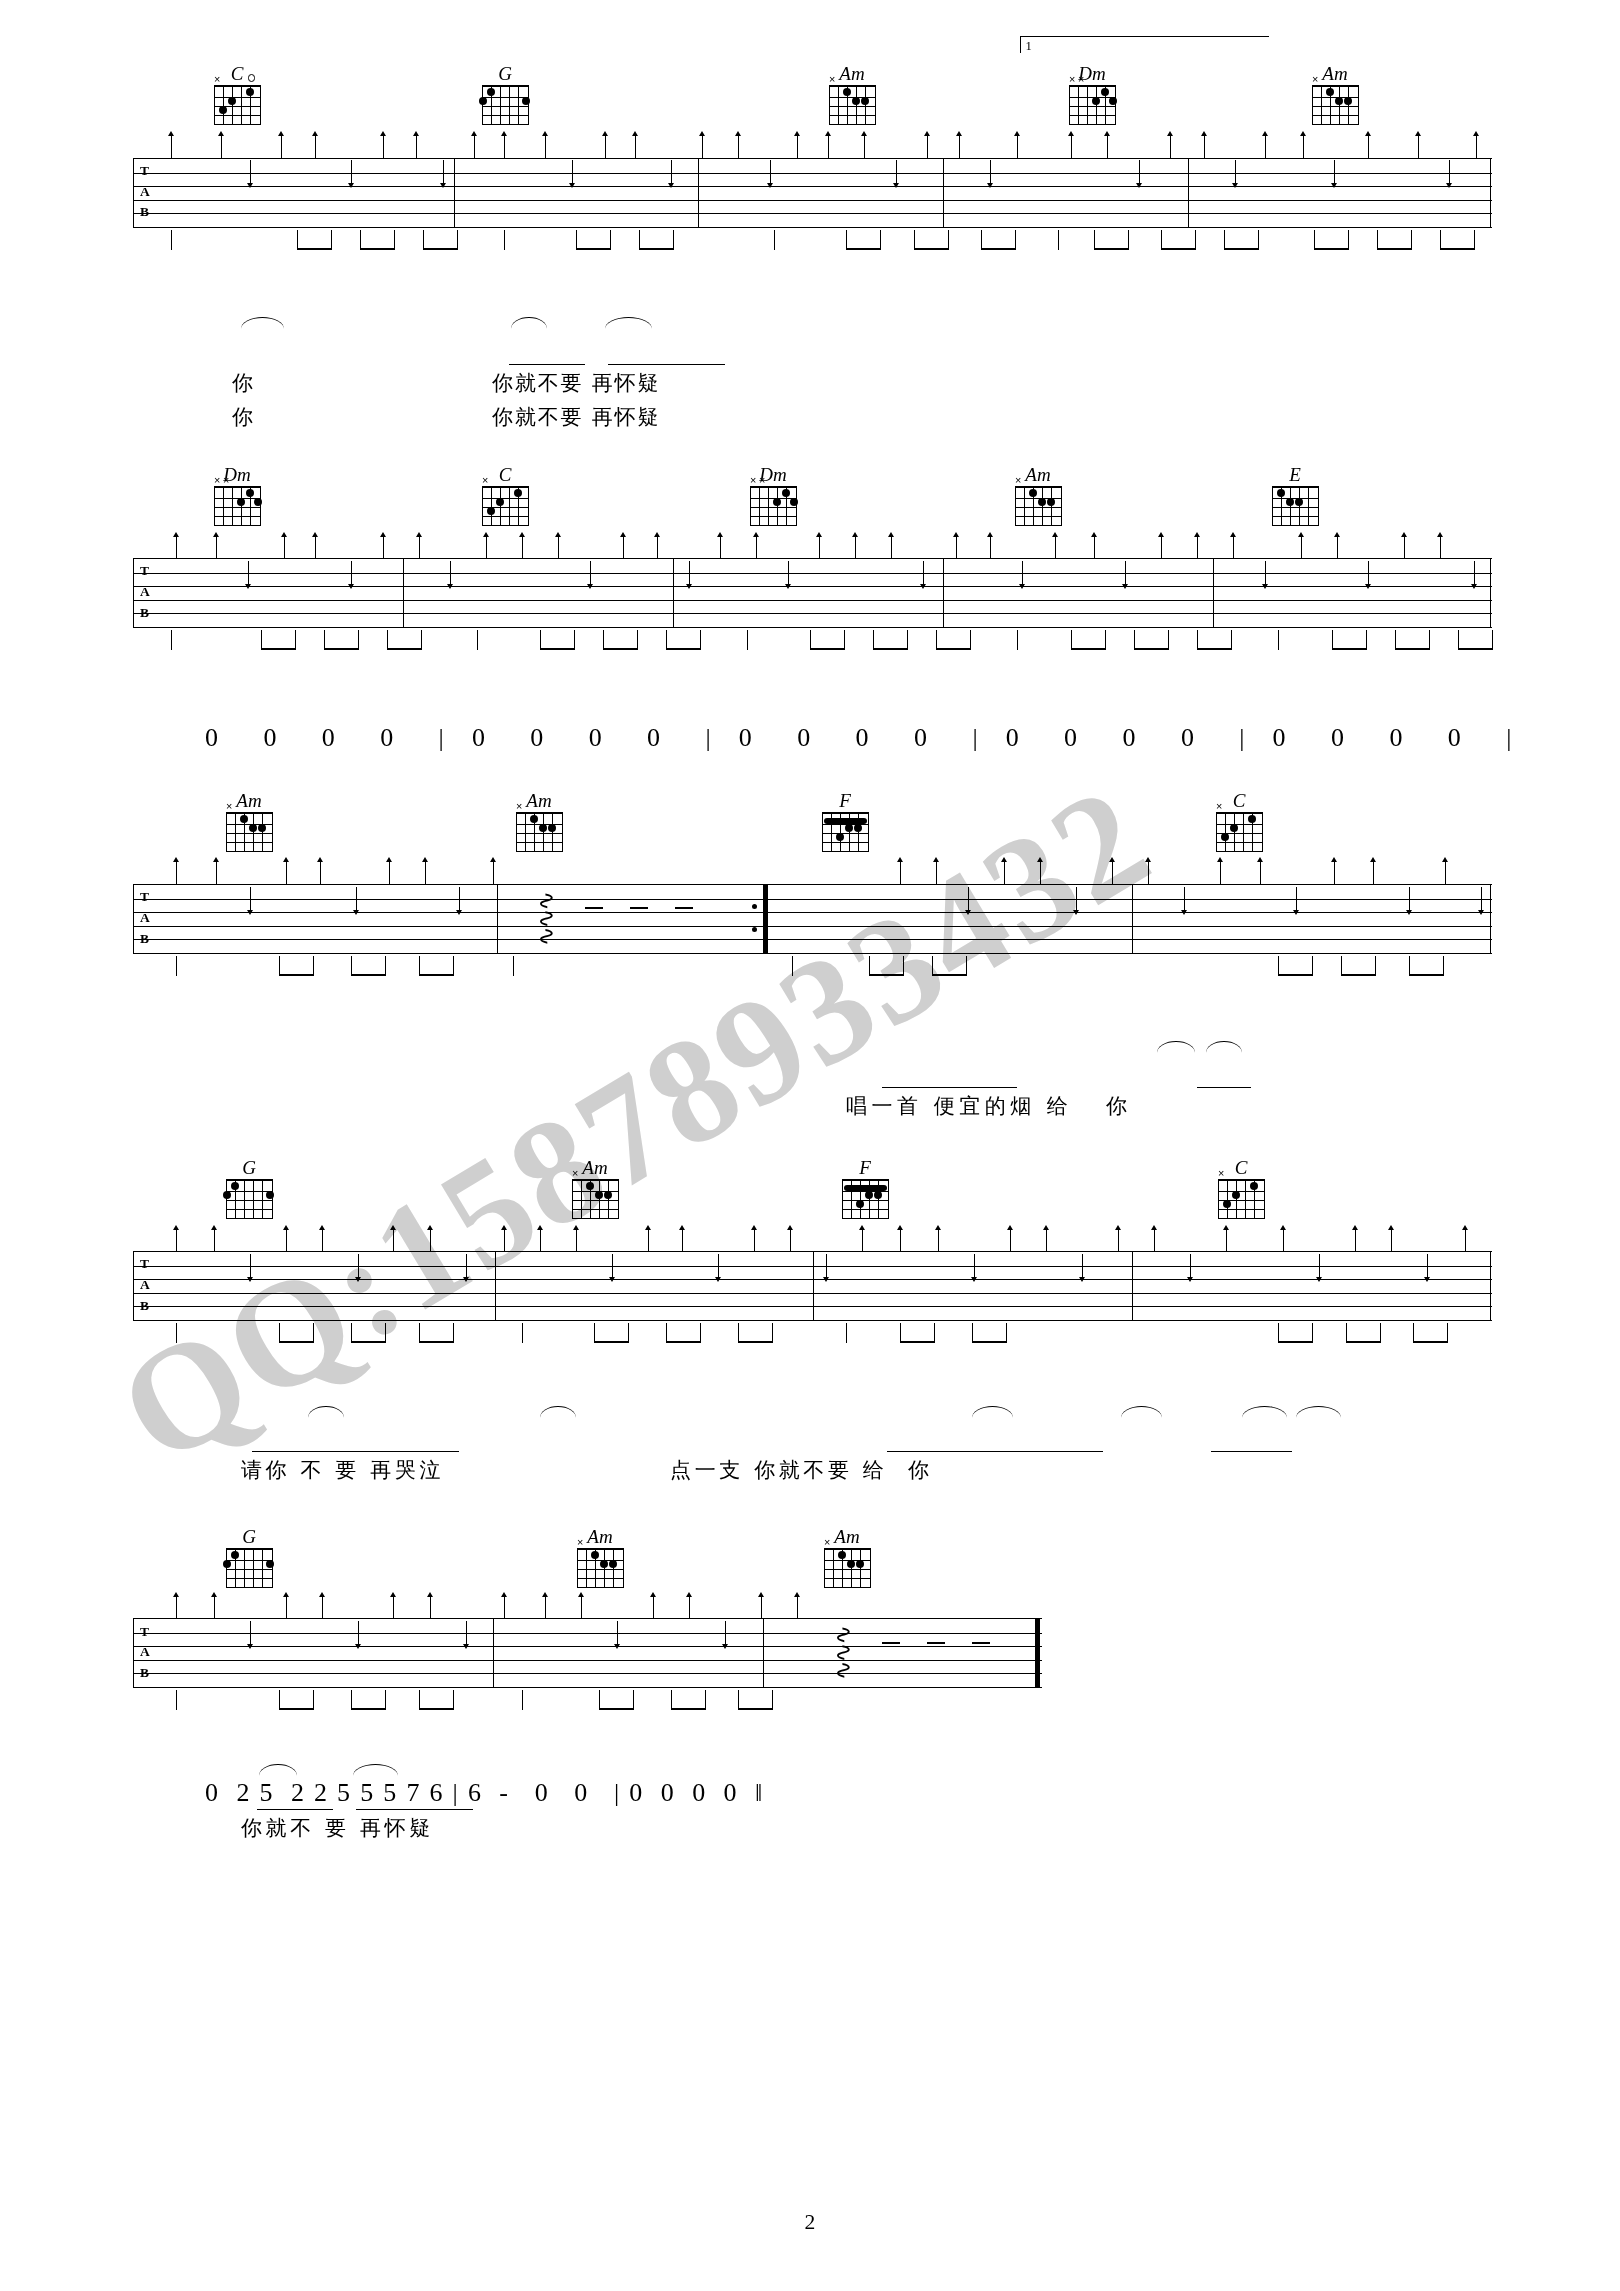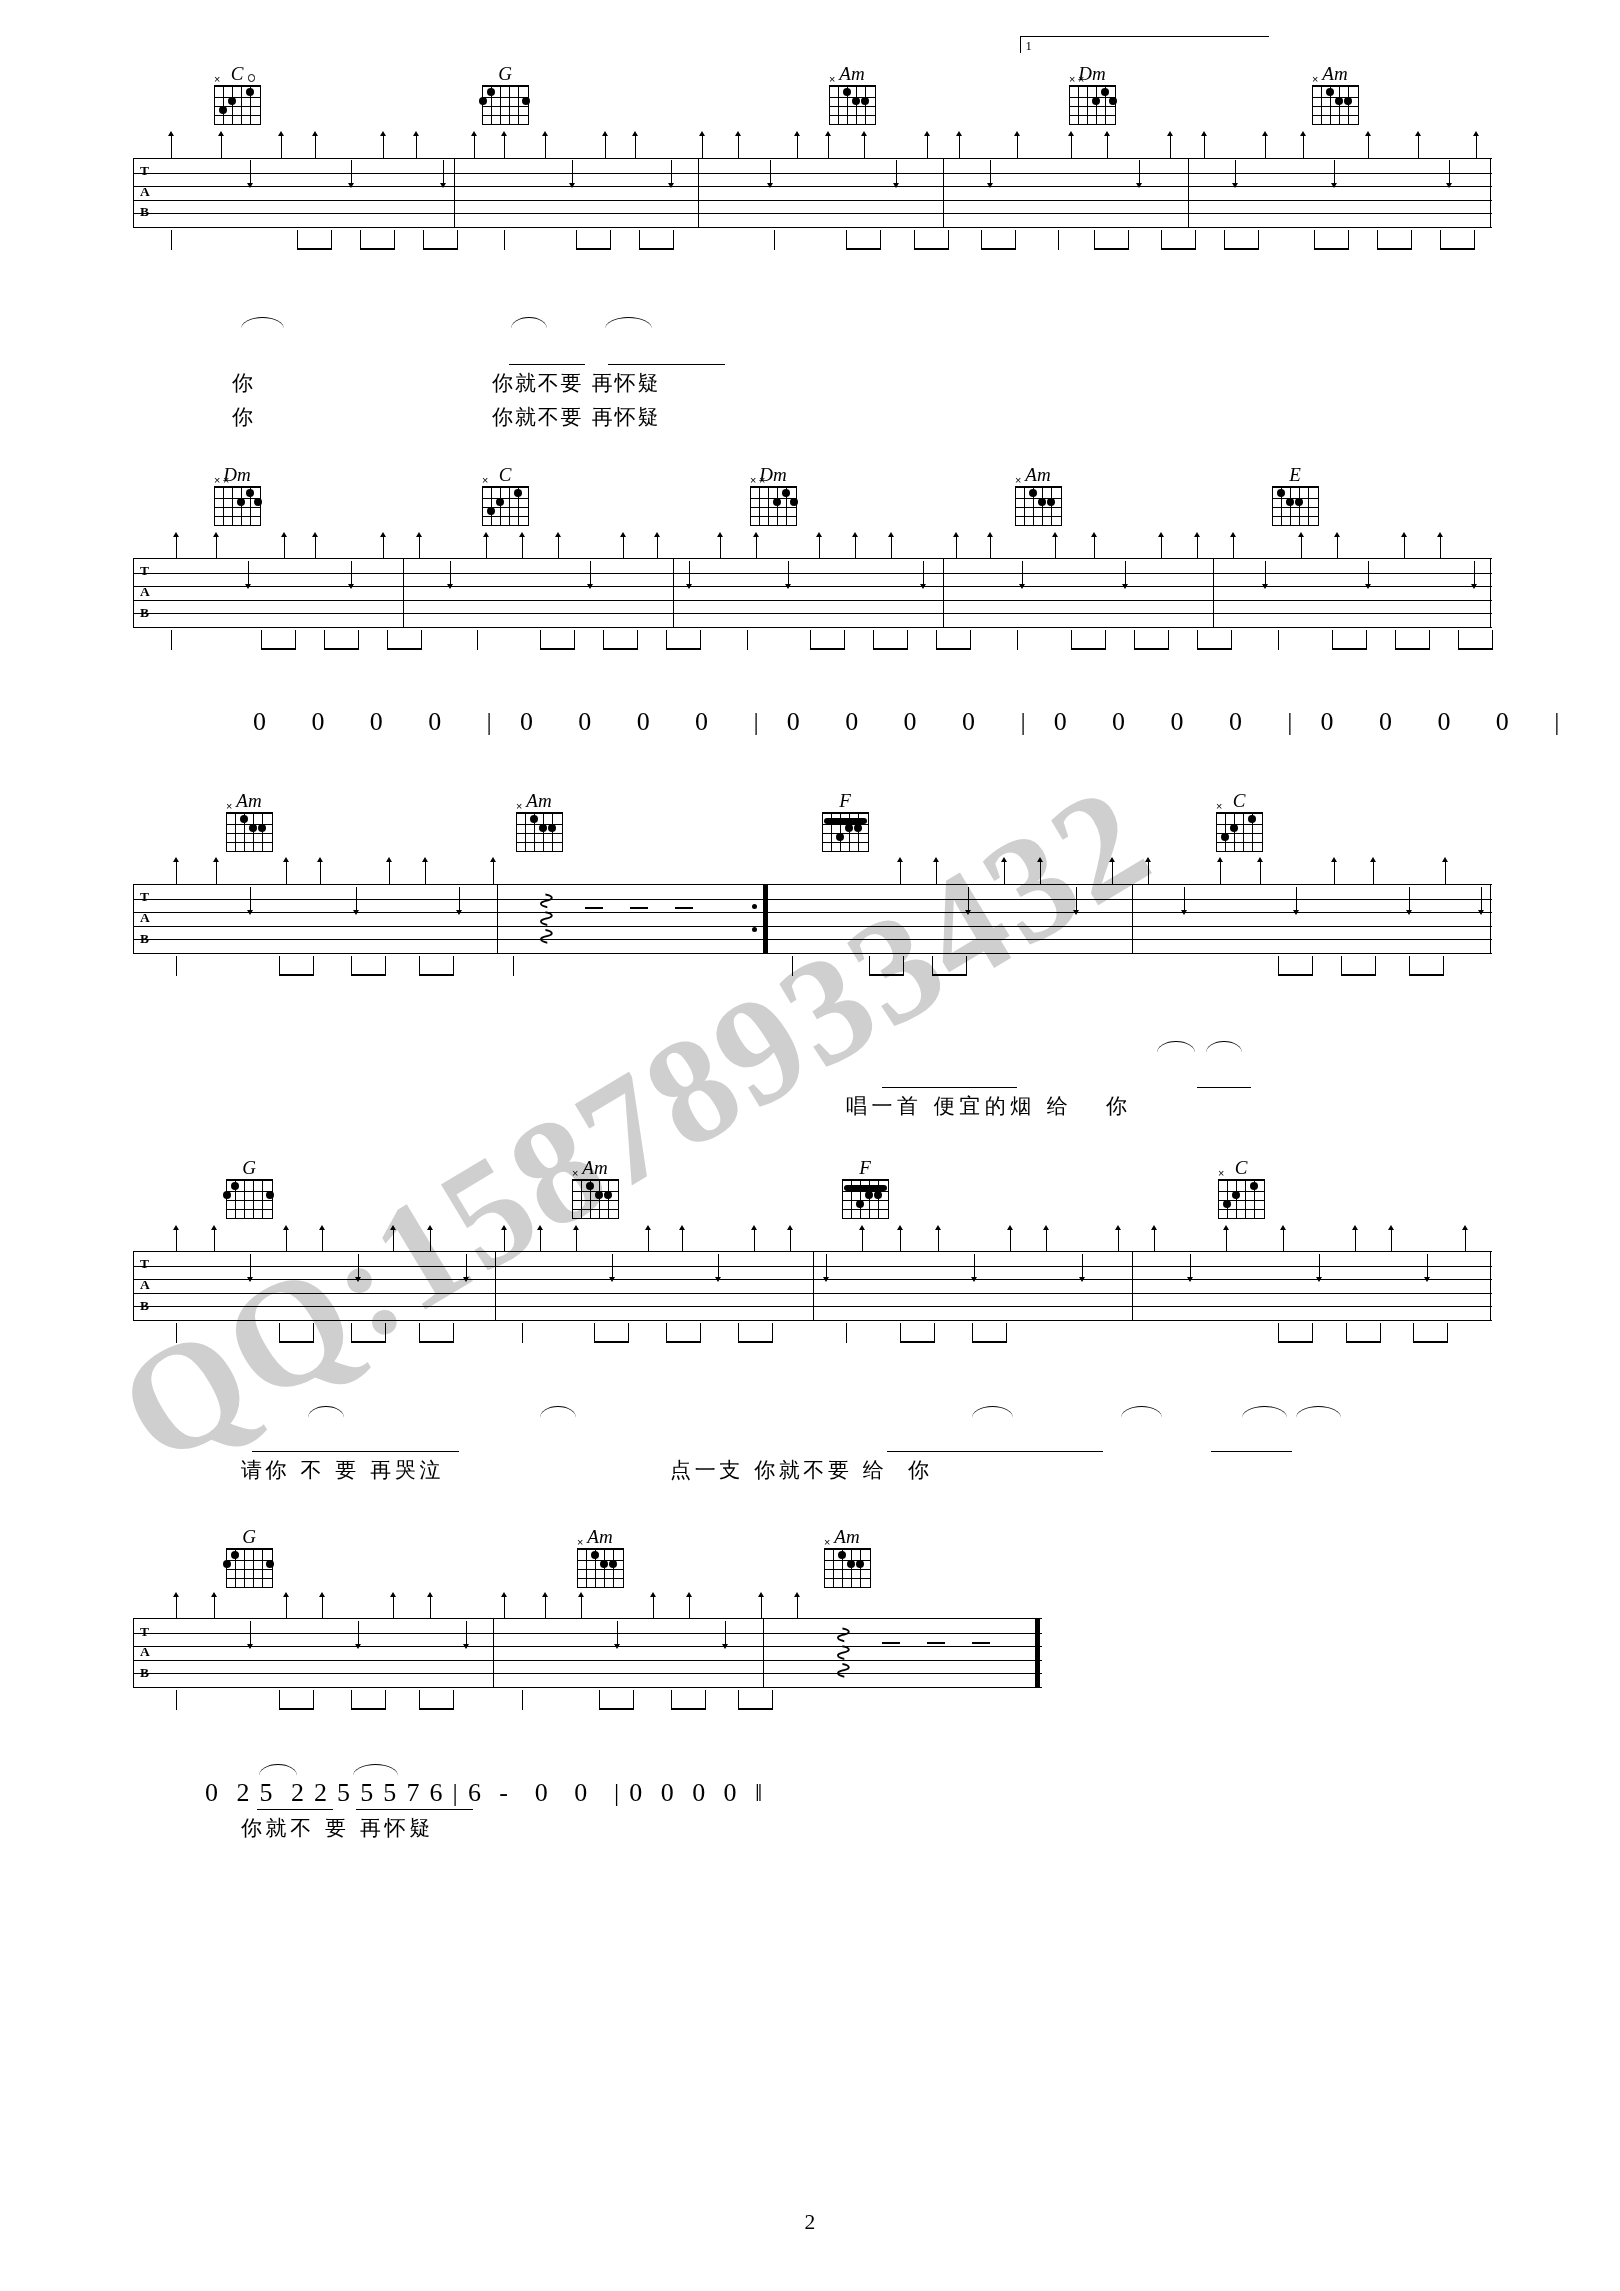--- a/index.html
+++ b/index.html
@@ -730,21 +730,21 @@
           <div class="stem" style="left:34px;height:20px;"></div>
           <div class="beam" style="left:0;top:18px;width:35px;"></div>
         </div>
       <div class="beamgrp" style="left:1458px;top:189px;">
           <div class="stem" style="left:0;height:20px;"></div>
           <div class="stem" style="left:34px;height:20px;"></div>
           <div class="beam" style="left:0;top:18px;width:35px;"></div>
         </div>
     </div>
 
-    <div class="numline" style="left:205px;top:268px;letter-spacing:10.8px;margin-left:48px;">0  0  0  0  | 0  0  0  0  | 0  0  0  0  | 0  0  0  0  | 0  0  0  0  |</div>
+    <div class="numline" style="left:205px;top:284px;letter-spacing:10.8px;">0  0  0  0  | 0  0  0  0  | 0  0  0  0  | 0  0  0  0  | 0  0  0  0  |</div>
   </div>
 
   <div class="system" style="left:0;top:774px;width:1620px;height:396px;">
 
     <div class="chord" style="left:221px;top:18px;">
       <div class="cname">Am</div>
       <div class="grid">
         <div class="mark" style="left:2.7px;">×</div>
         <div class="vline" style="left:8.6px;"></div>
           <div class="vline" style="left:17.3px;"></div>

